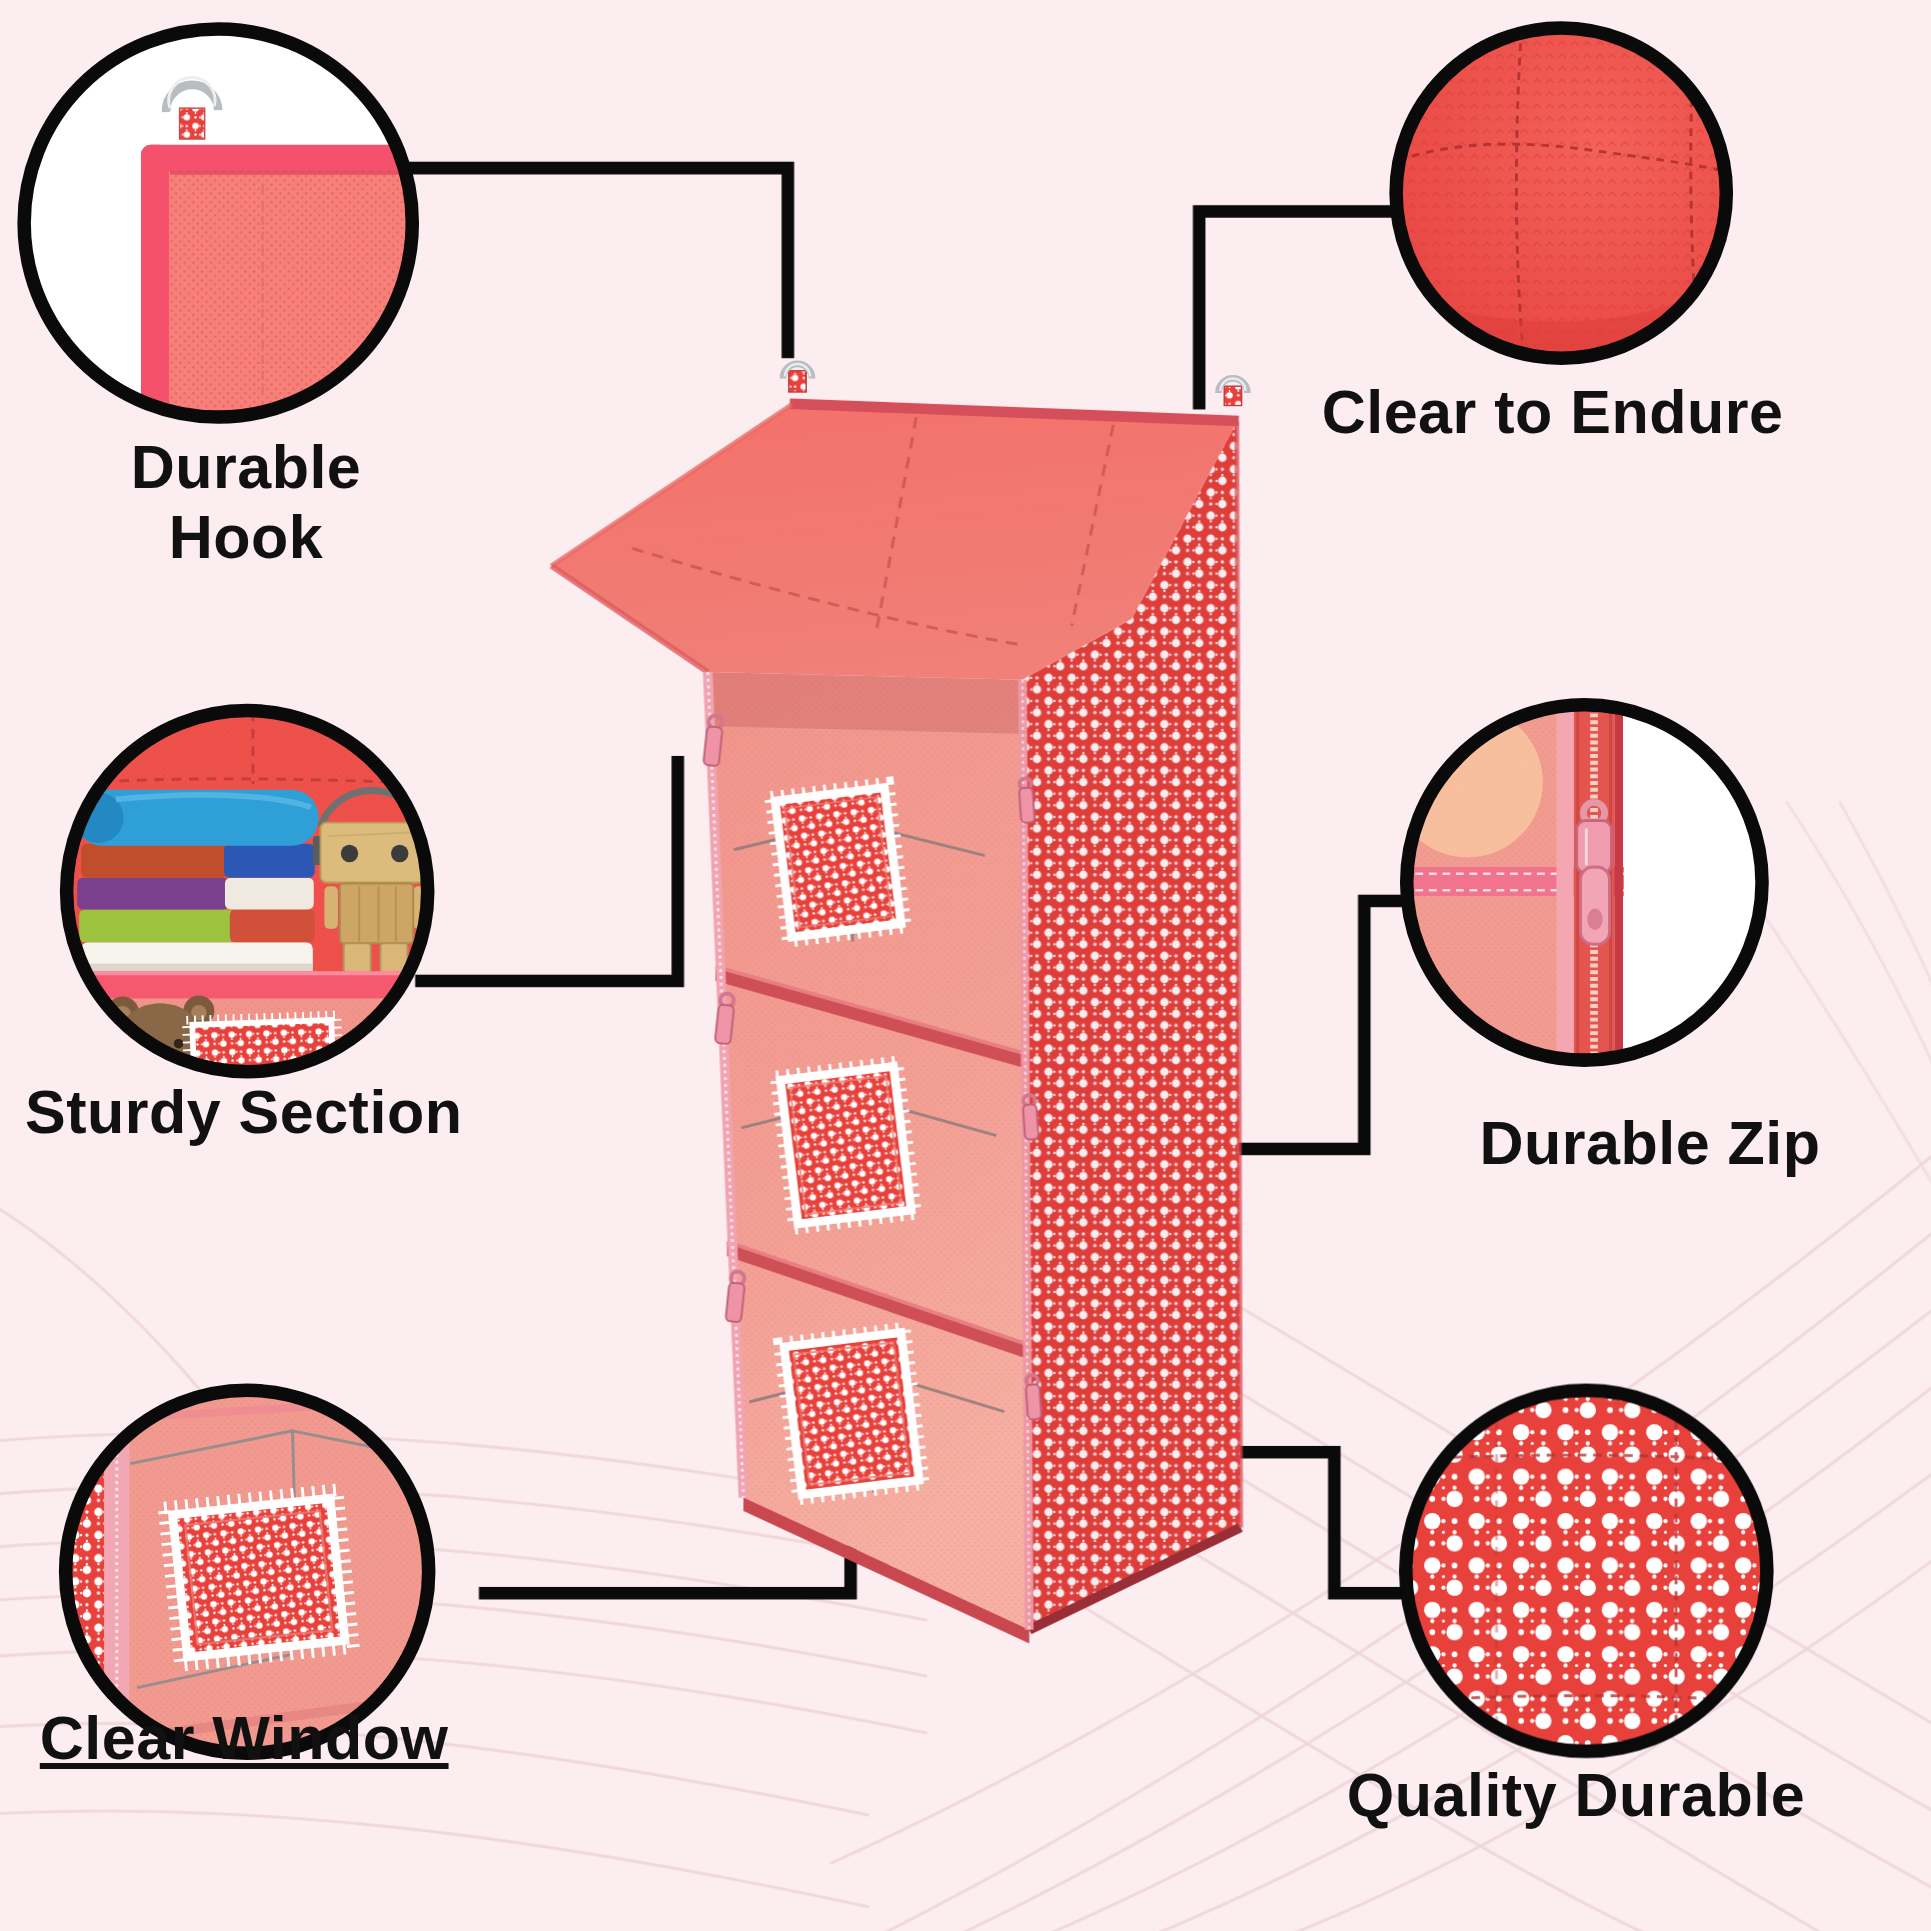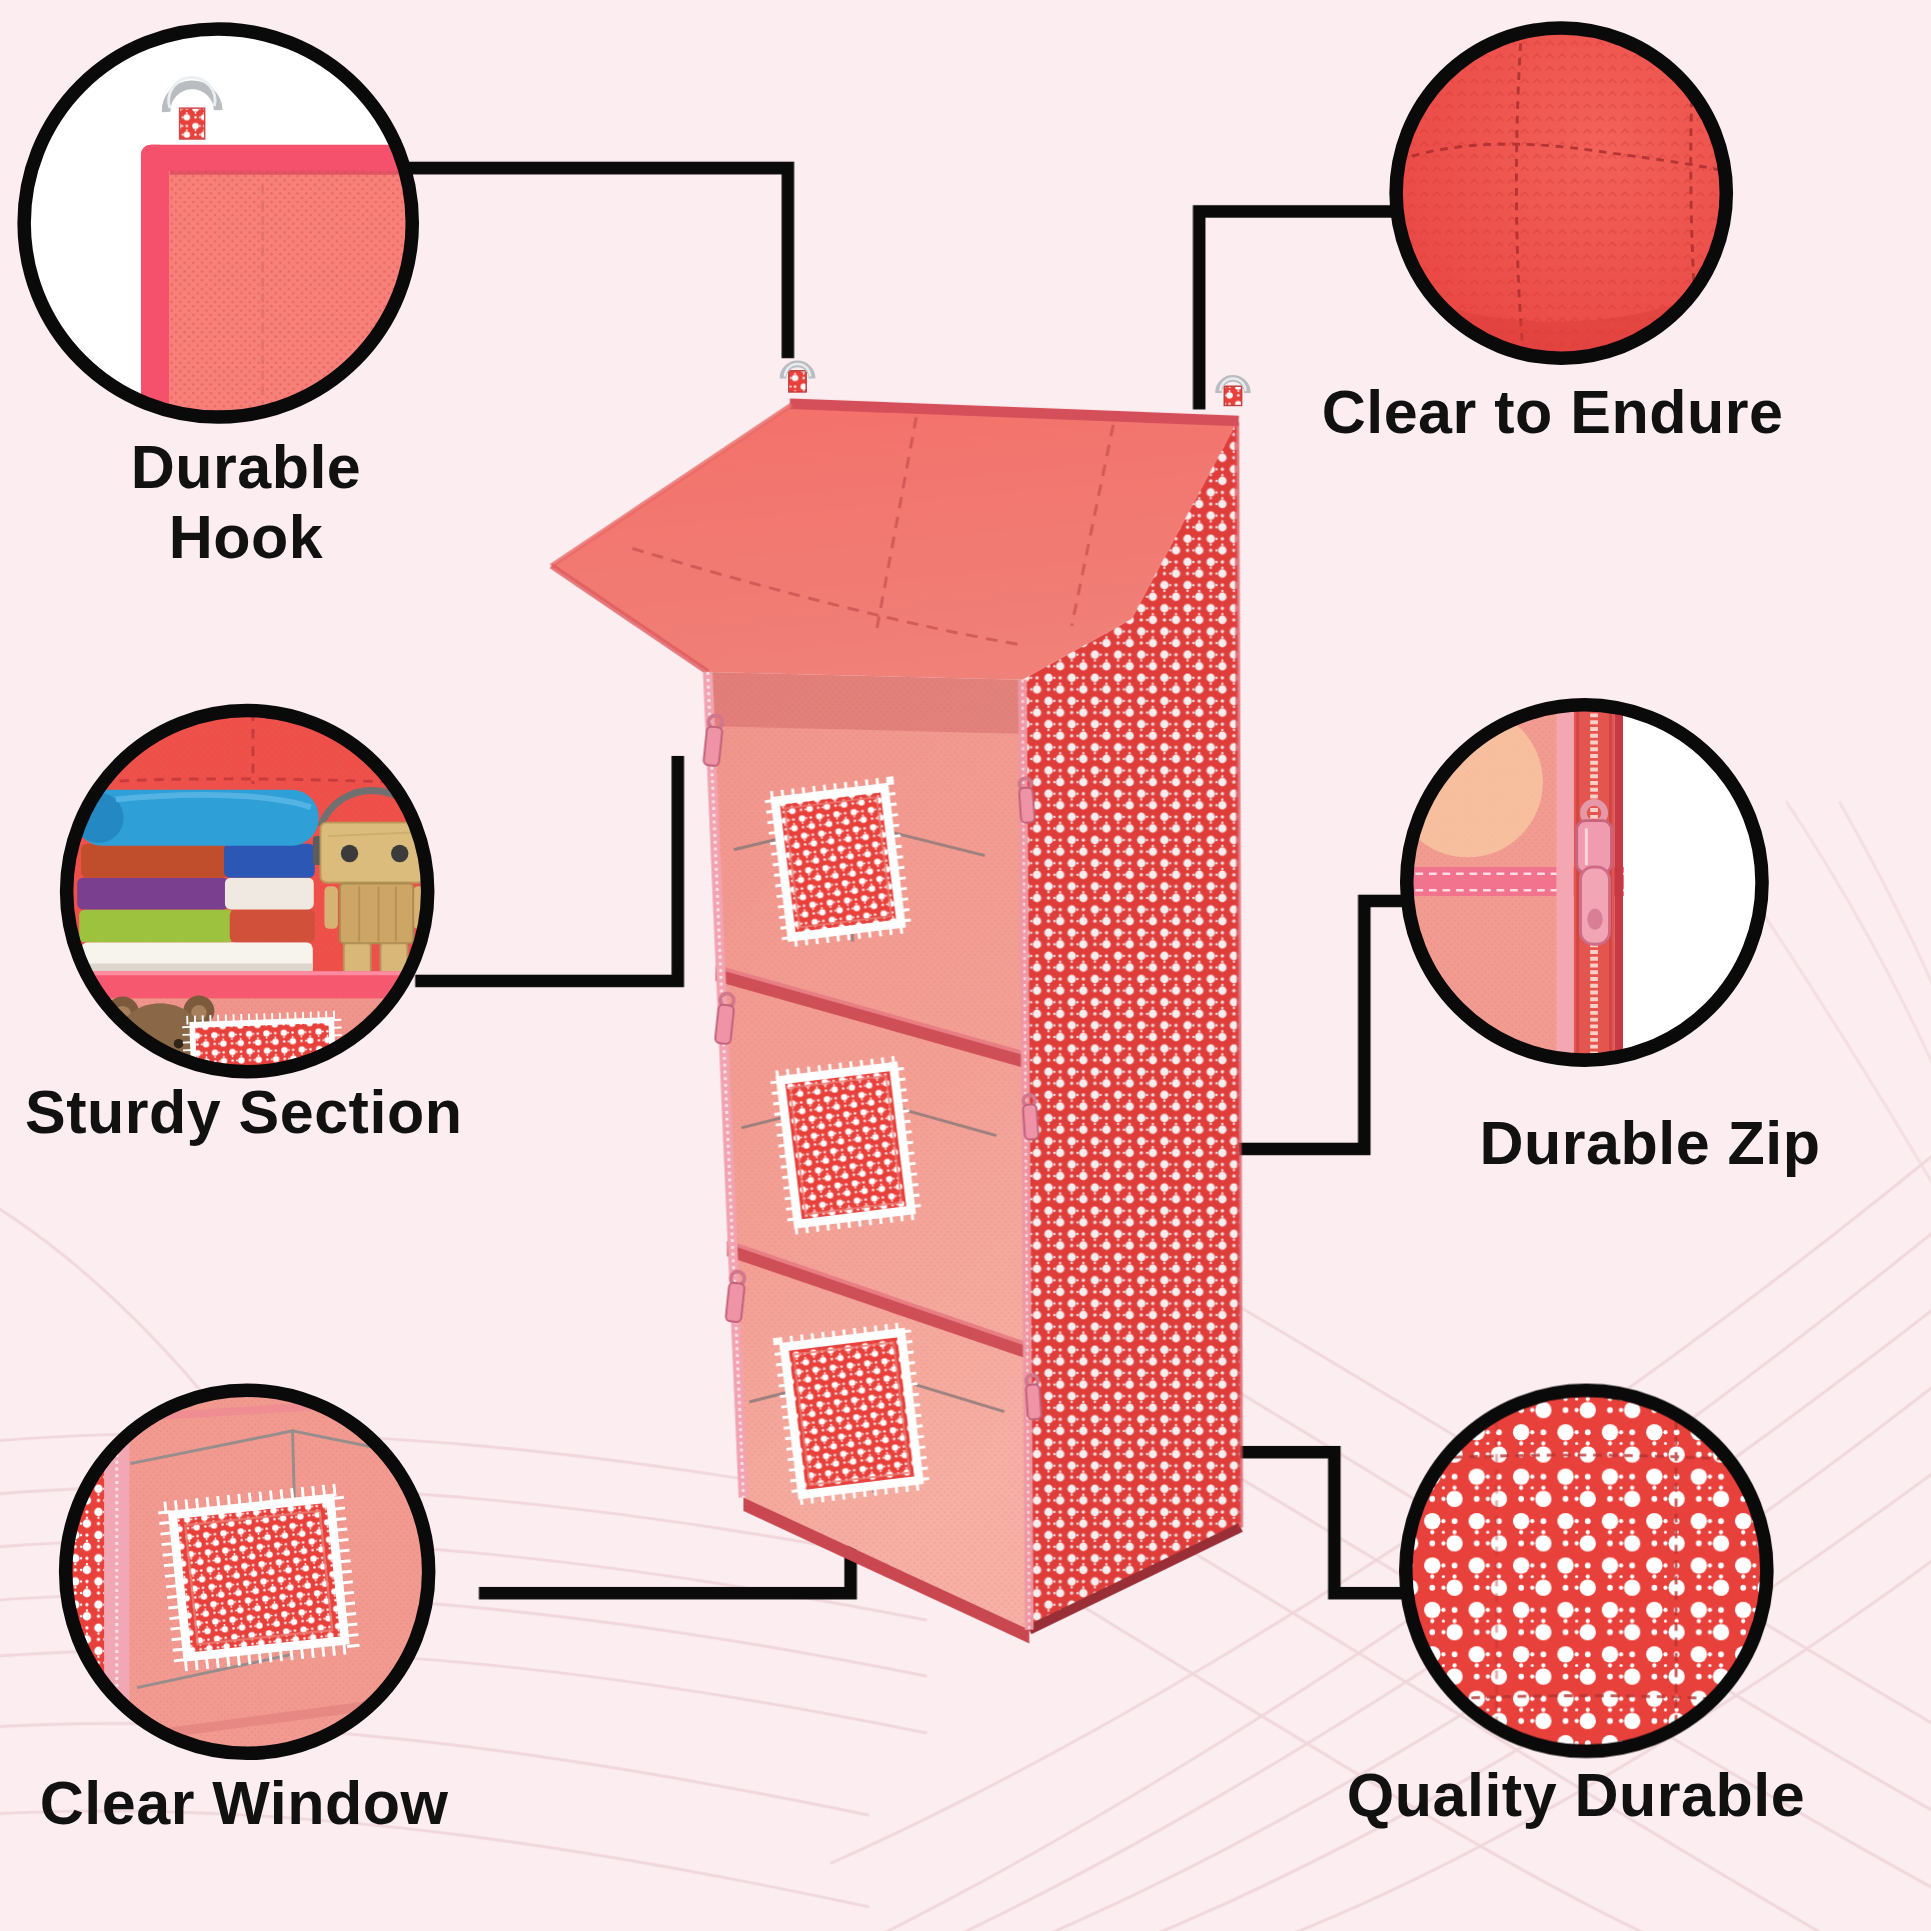--- a/index.html
+++ b/index.html
@@ -411,18 +411,18 @@
 </svg>
 
 <div class="feature-label" style="left:82px; top:433px; width:328px;">Durable Hook</div>
 
 <div class="feature-label" style="left:1241px; top:378px; width:623px;">Clear to Endure</div>
 
 <div class="feature-label" style="left:9.7px; top:1078px; width:468px;">Sturdy Section</div>
 
 <div class="feature-label" style="left:1423px; top:1081px; width:454px;margin-top:28px;">Durable Zip</div>
 
-<div class="feature-label" style="left:7.7px; top:1769px; width:473px;">Clear Window</div>
+<div class="feature-label" style="left:7.7px; top:1704px; width:473px;text-decoration:underline;">Clear Window</div>
 
 <div class="feature-label" style="left:1325px; top:1761px; width:502px;">Quality Durable</div>
 
 </div>
 
 
 </body></html>

